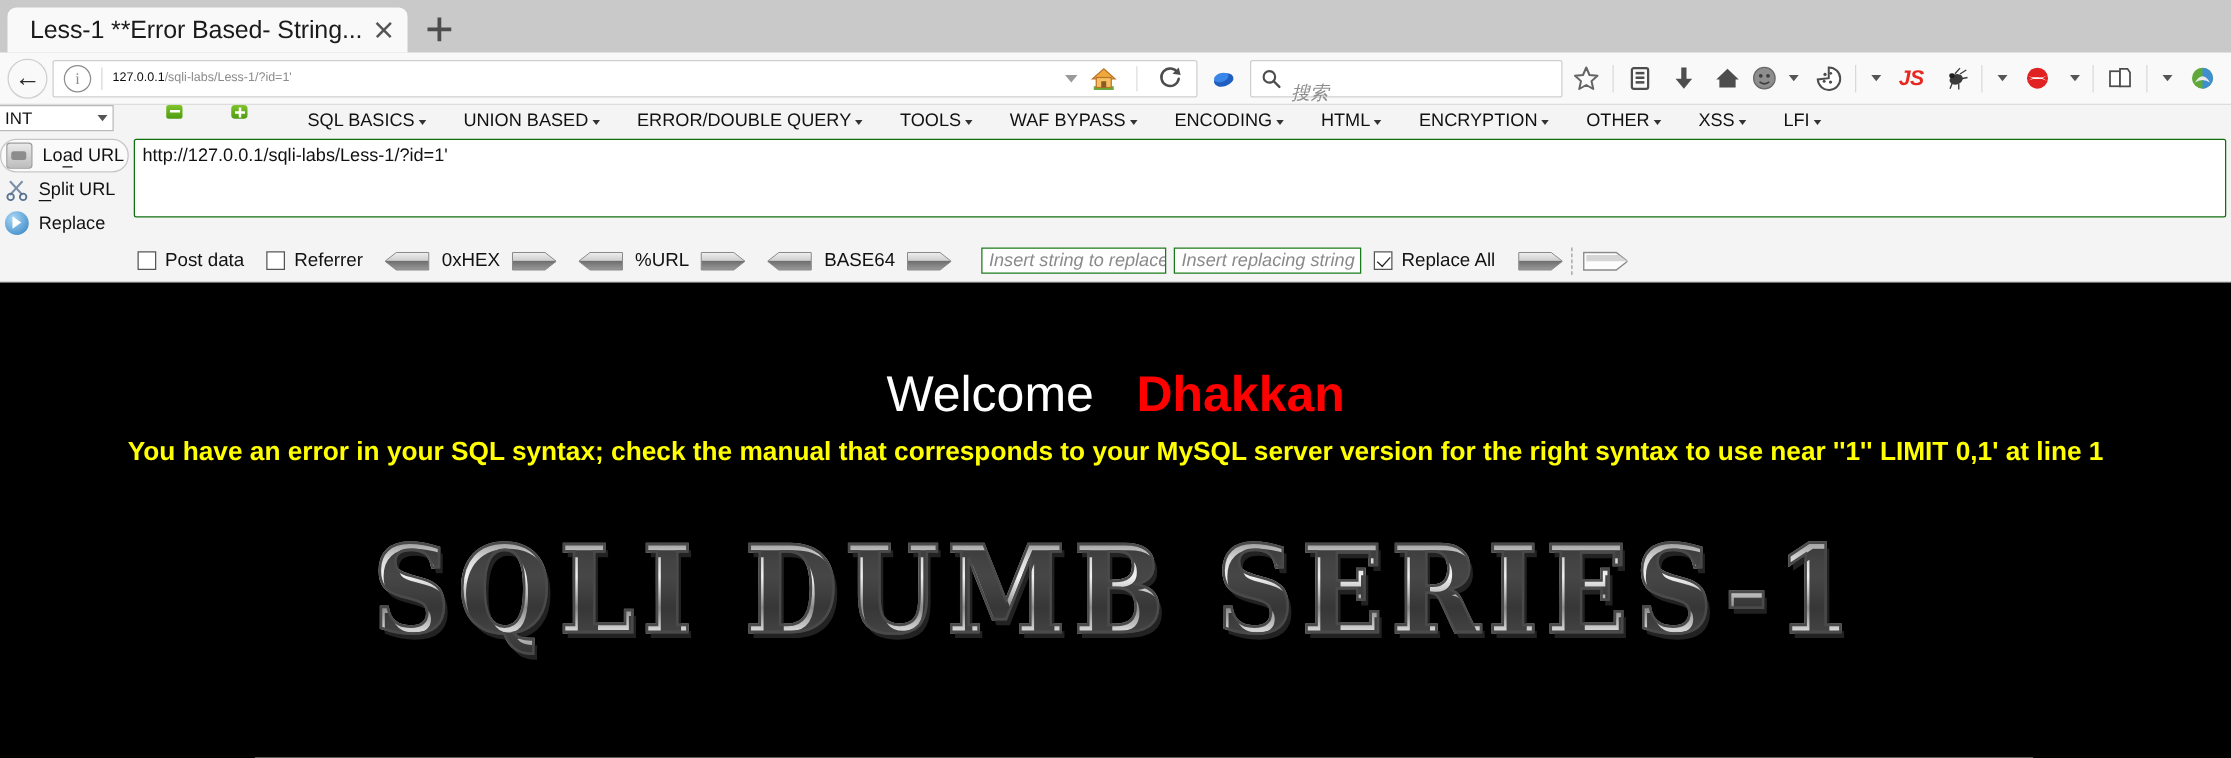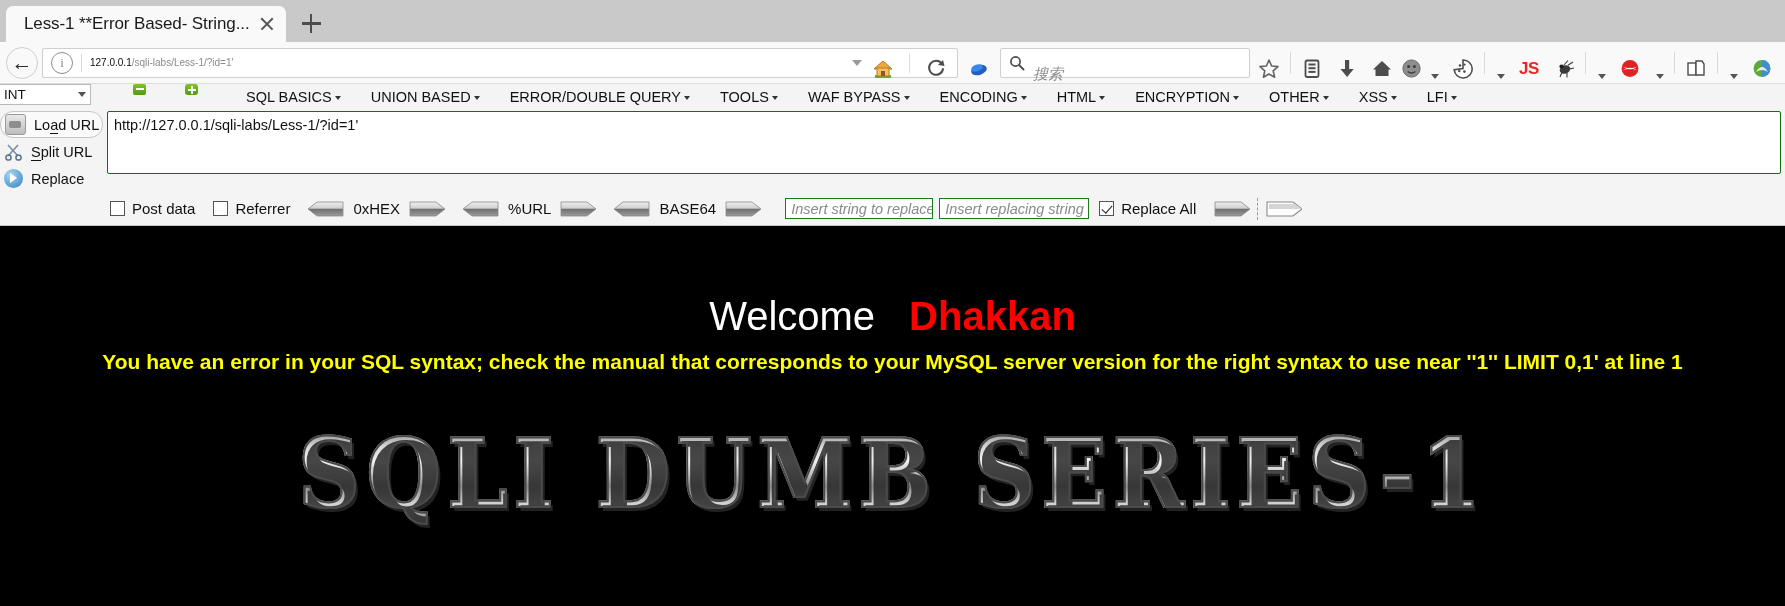--- a/index.html
+++ b/index.html
@@ -15,21 +15,21 @@
   .tabstrip{
     height:42px;background:#c9c9c9;display:flex;align-items:flex-end;
     padding-left:6px;box-sizing:border-box;position:relative;
   }
   .tab{
     height:36px;background:#f9f9f9;border-radius:7px 7px 0 0;
     display:flex;align-items:center;padding:0 10px 0 18px;
     min-width:215px;box-sizing:border-box;gap:8px;position:relative;
   }
   .tab-title{
-    font-size:17px;color:#1a1a1a;white-space:nowrap;overflow:hidden;
+    font-size:20px;color:#1a1a1a;white-space:nowrap;overflow:hidden;
     flex:1;letter-spacing:-0.1px;
   }
   .tab-close{
     width:18px;height:18px;position:relative;flex:0 0 auto;cursor:default;
   }
   .tab-close:before,.tab-close:after{
     content:"";position:absolute;left:1px;top:8px;width:16px;height:1.7px;background:#555;
   }
   .tab-close:before{transform:rotate(45deg);}
   .tab-close:after{transform:rotate(-45deg);}
@@ -78,21 +78,21 @@
   .mini-sep{width:1px;height:20px;background:#dedede;margin:0 5px;}
 
   .searchbar{
     width:250px;height:30px;background:#fff;border:1px solid #cfcfcf;border-radius:2px;
     display:flex;align-items:center;padding:0 8px;box-sizing:border-box;gap:8px;
     flex:0 0 auto;margin-left:2px;
   }
   .search-ph{font-size:15px;color:#8d8d8d;font-style:italic;font-family:"DejaVu Sans",sans-serif;margin-top:24px;}
 
   .toolicons{display:flex;align-items:center;gap:1px;flex:0 0 auto;}
-  .ticon{width:34px;height:32px;display:flex;align-items:flex-end;justify-content:center;position:relative;}
+  .ticon{width:34px;height:32px;display:flex;align-items:center;justify-content:center;position:relative;font-style:italic;}
   .ticon.narrow{width:22px;}
   .vsep{width:1px;height:22px;background:#d9d9d9;margin:0 3px;}
   .js-badge{color:#e8281e;font-weight:bold;font-size:17px;letter-spacing:-0.5px;}
   .mini-caret{
     width:0;height:0;border-left:4.5px solid transparent;border-right:4.5px solid transparent;
     border-top:5.5px solid #555;margin-left:1px;
   }
 
   
   .hackbar{background:#f4f4f4;border-bottom:1px solid #c8c8c8;}

